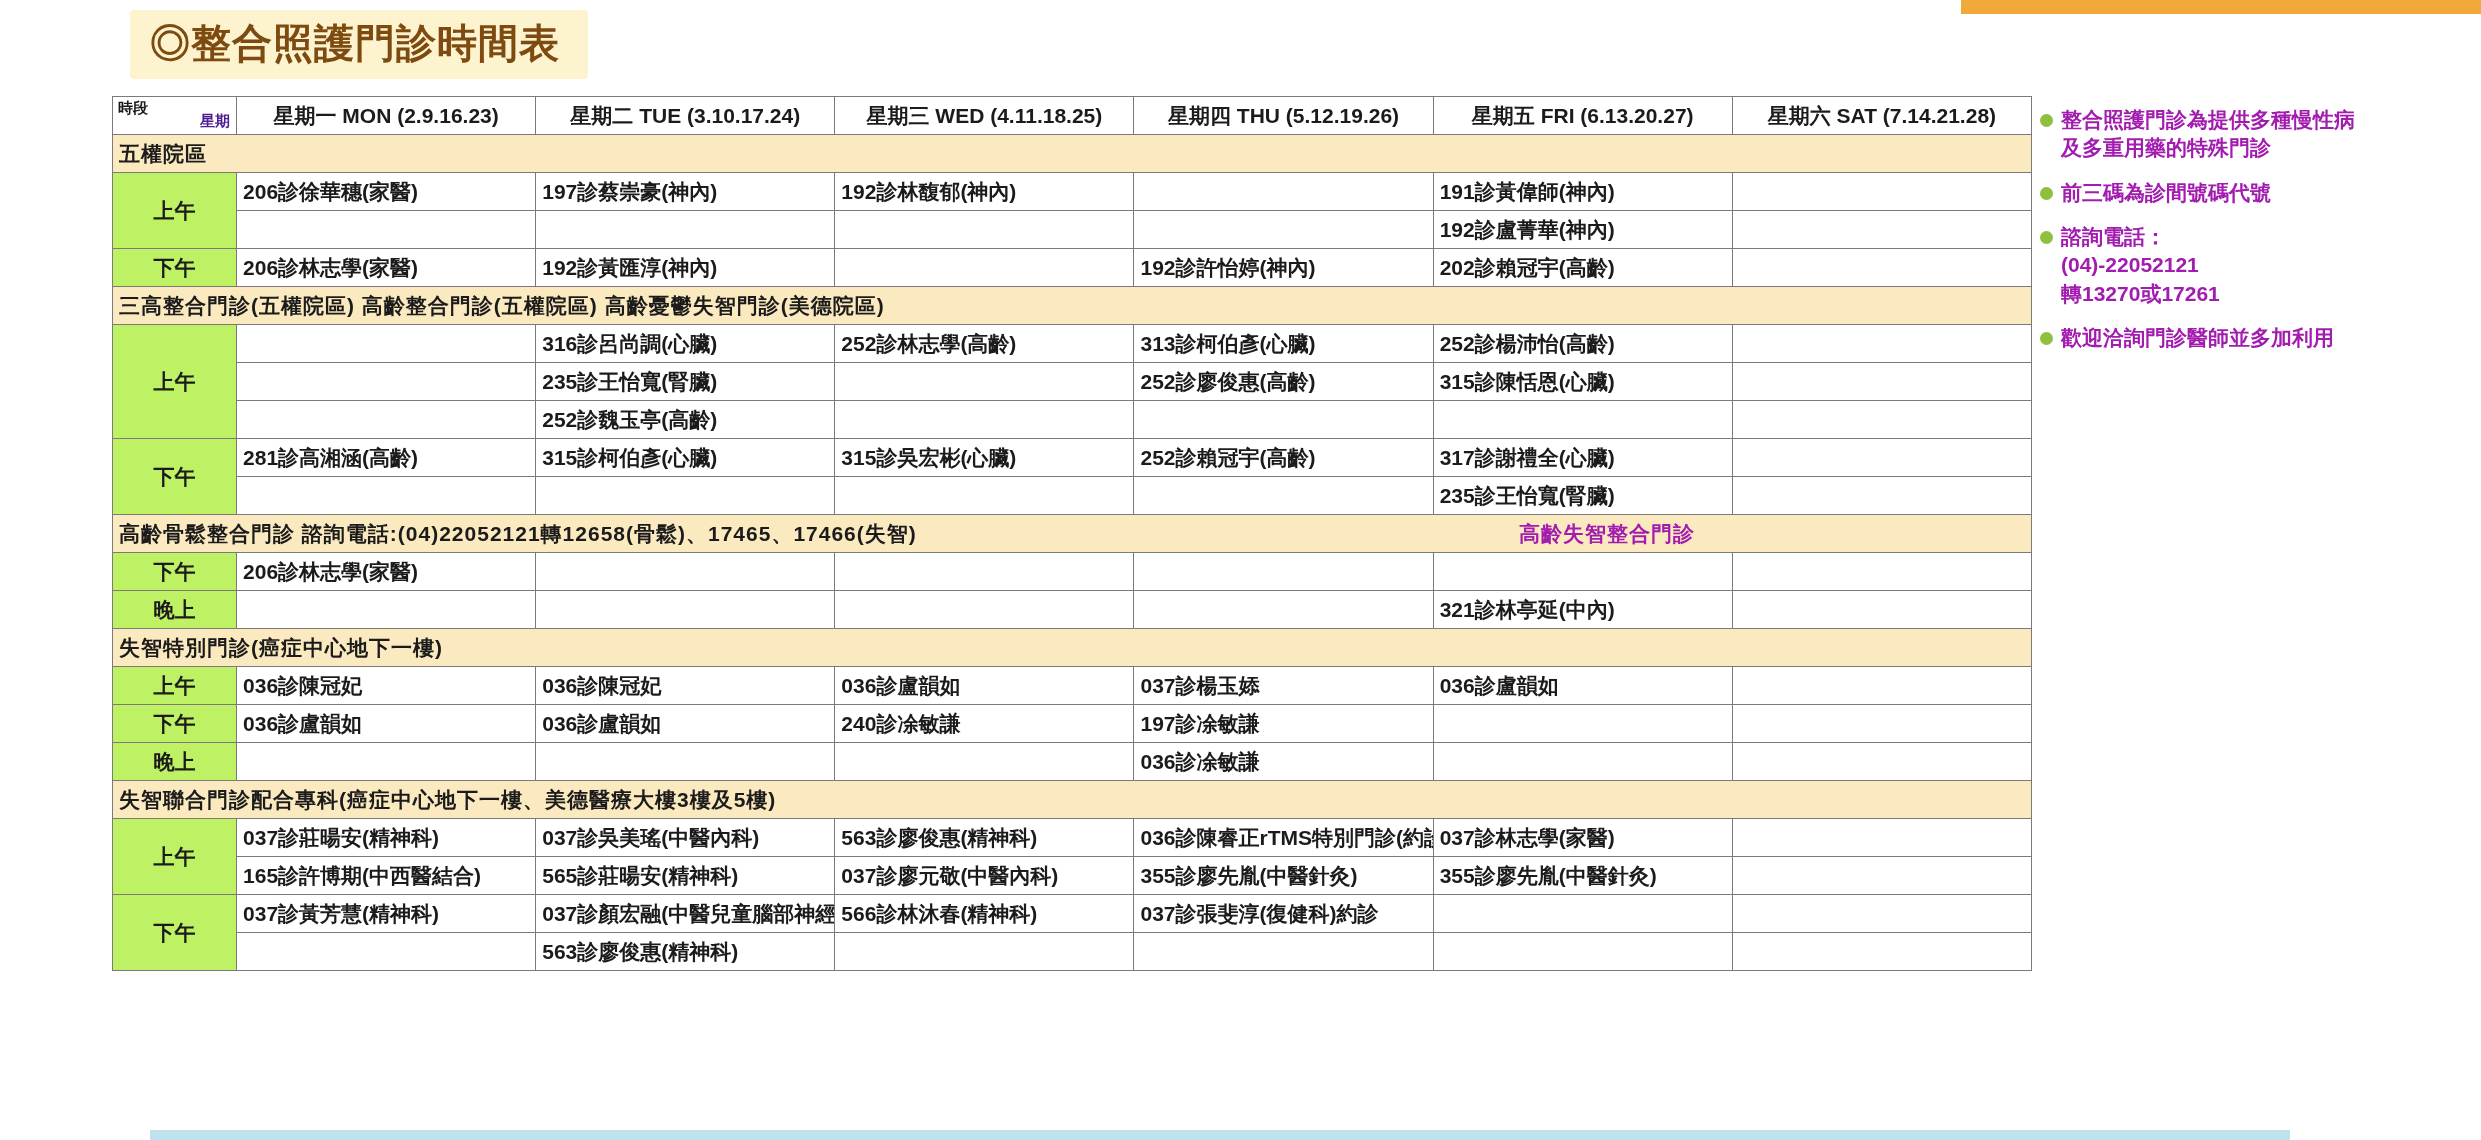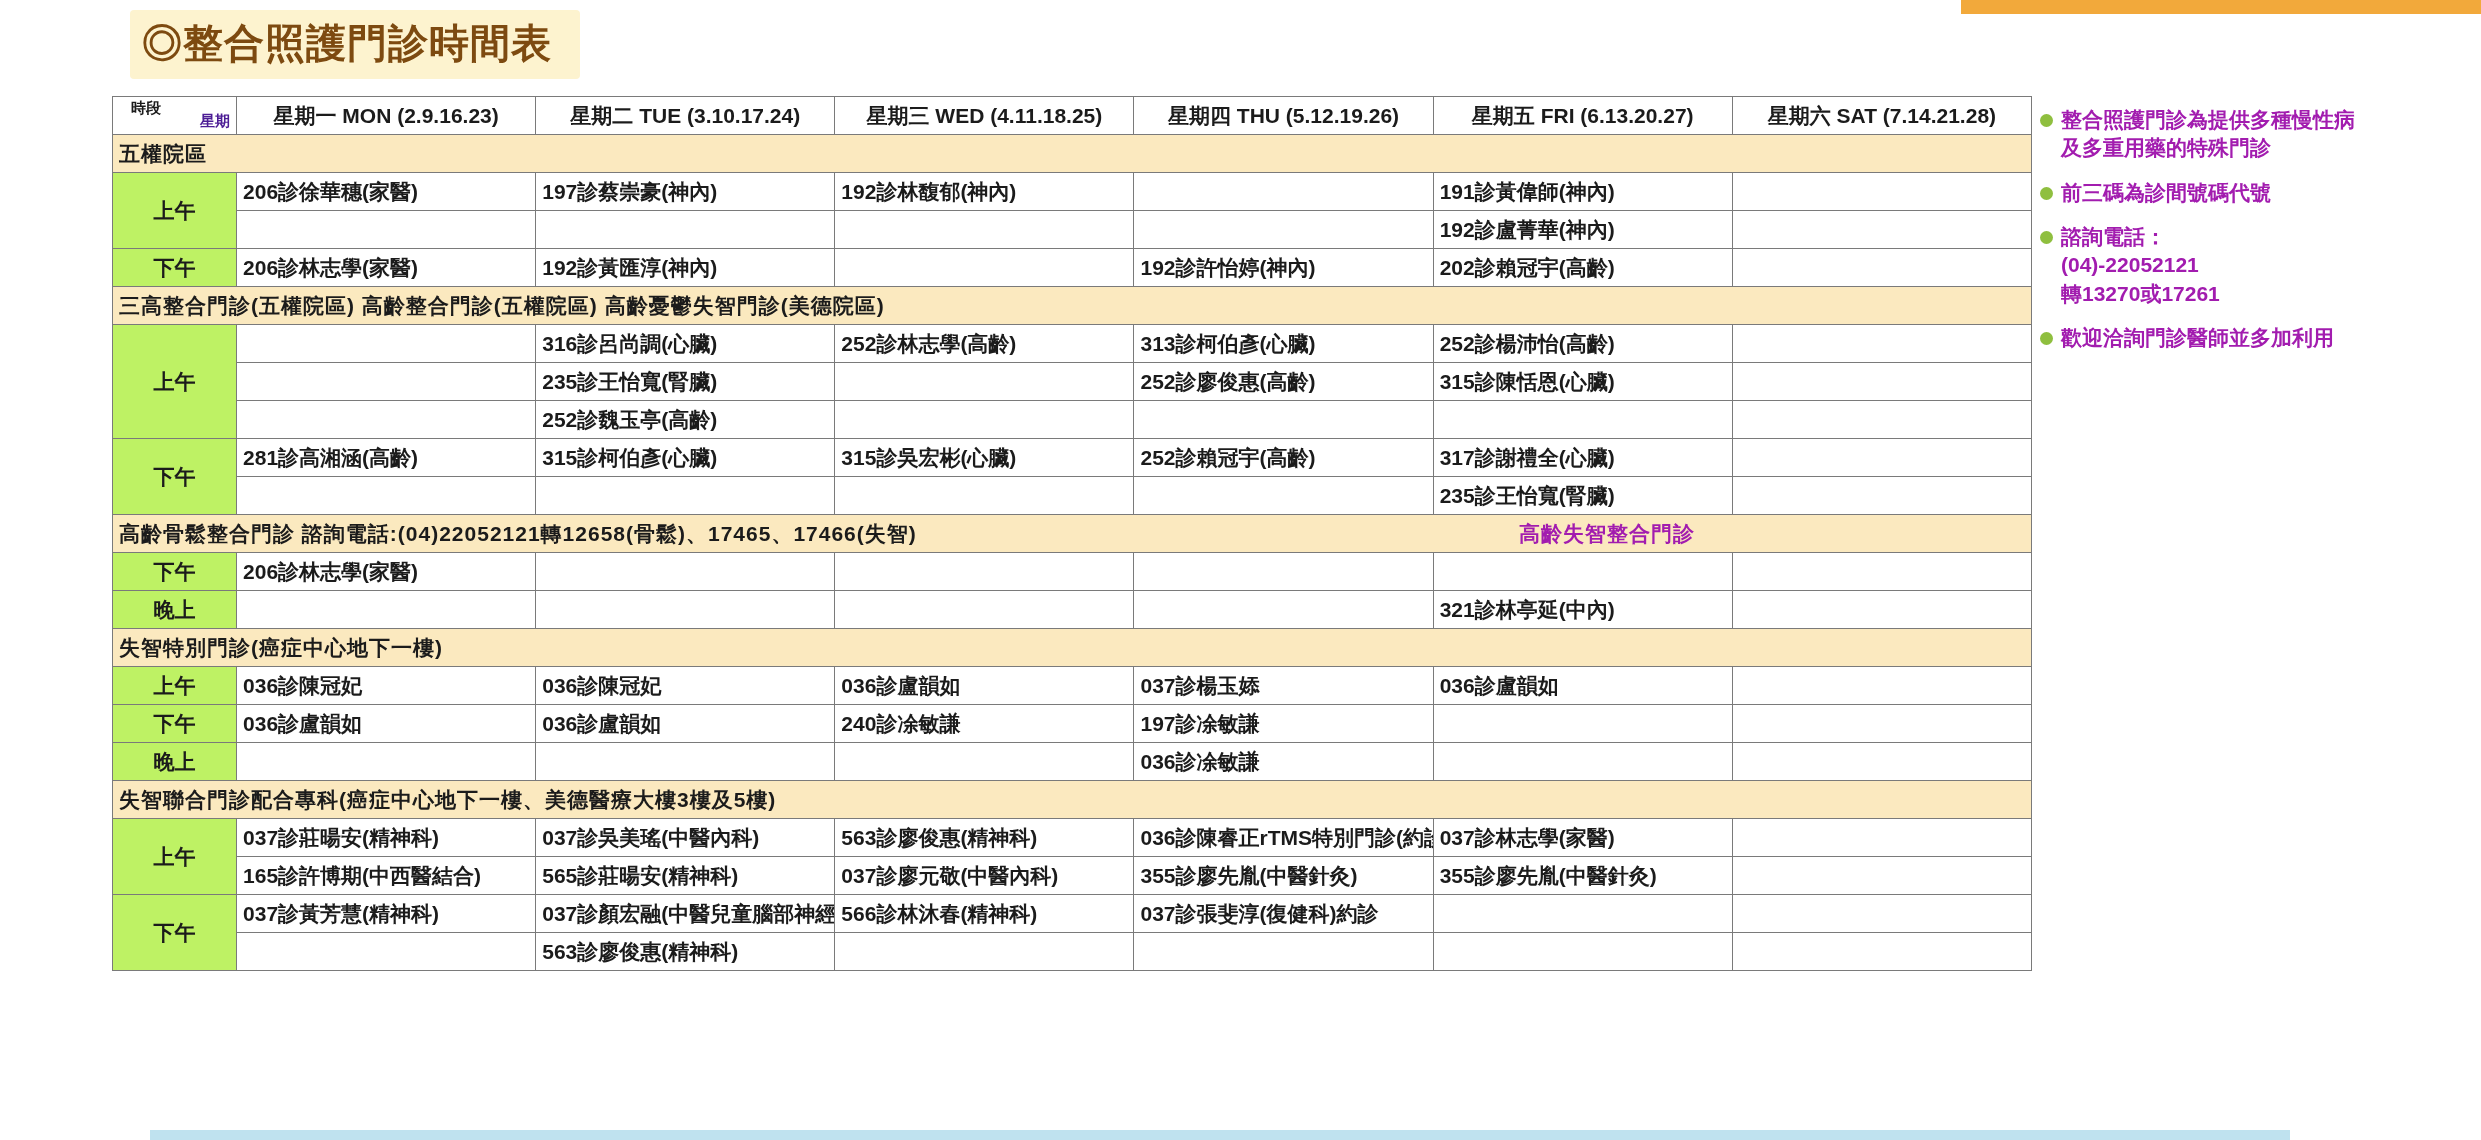--- a/index.html
+++ b/index.html
@@ -32,21 +32,21 @@
     height: 10px;
     background: #bfe2ef;
   }
 
   
   .title-wrap {
     position: absolute;
     top: 10px;
     left: 130px;
     background: #fdf3cf;
-    padding: 6px 28px 8px 12px;
+    padding: 6px 28px 8px 20px;
     border-radius: 4px;
   }
   .title-wrap .title-text {
     font-size: 40px;
     font-weight: bold;
     color: #7d4a10;
     letter-spacing: 1px;
     white-space: nowrap;
   }
 
@@ -88,21 +88,21 @@
     background: #ffffff;
   }
   .corner-cell {
     position: relative;
     padding: 0;
     background:
       linear-gradient(to top right, transparent 49.6%, #7a7a7a 49.6%, #7a7a7a 50.4%, transparent 50.4%);
   }
   .corner-cell .lbl-top {
     position: absolute;
-    top: 2px; left: 18px;
+    top: 2px; left: 5px;
     font-size: 15px;
     font-weight: bold;
     color: #1b1b1b;
   }
   .corner-cell .lbl-bot {
     position: absolute;
     bottom: 3px; right: 6px;
     font-size: 15px;
     font-weight: bold;
     color: #4c1d95;

